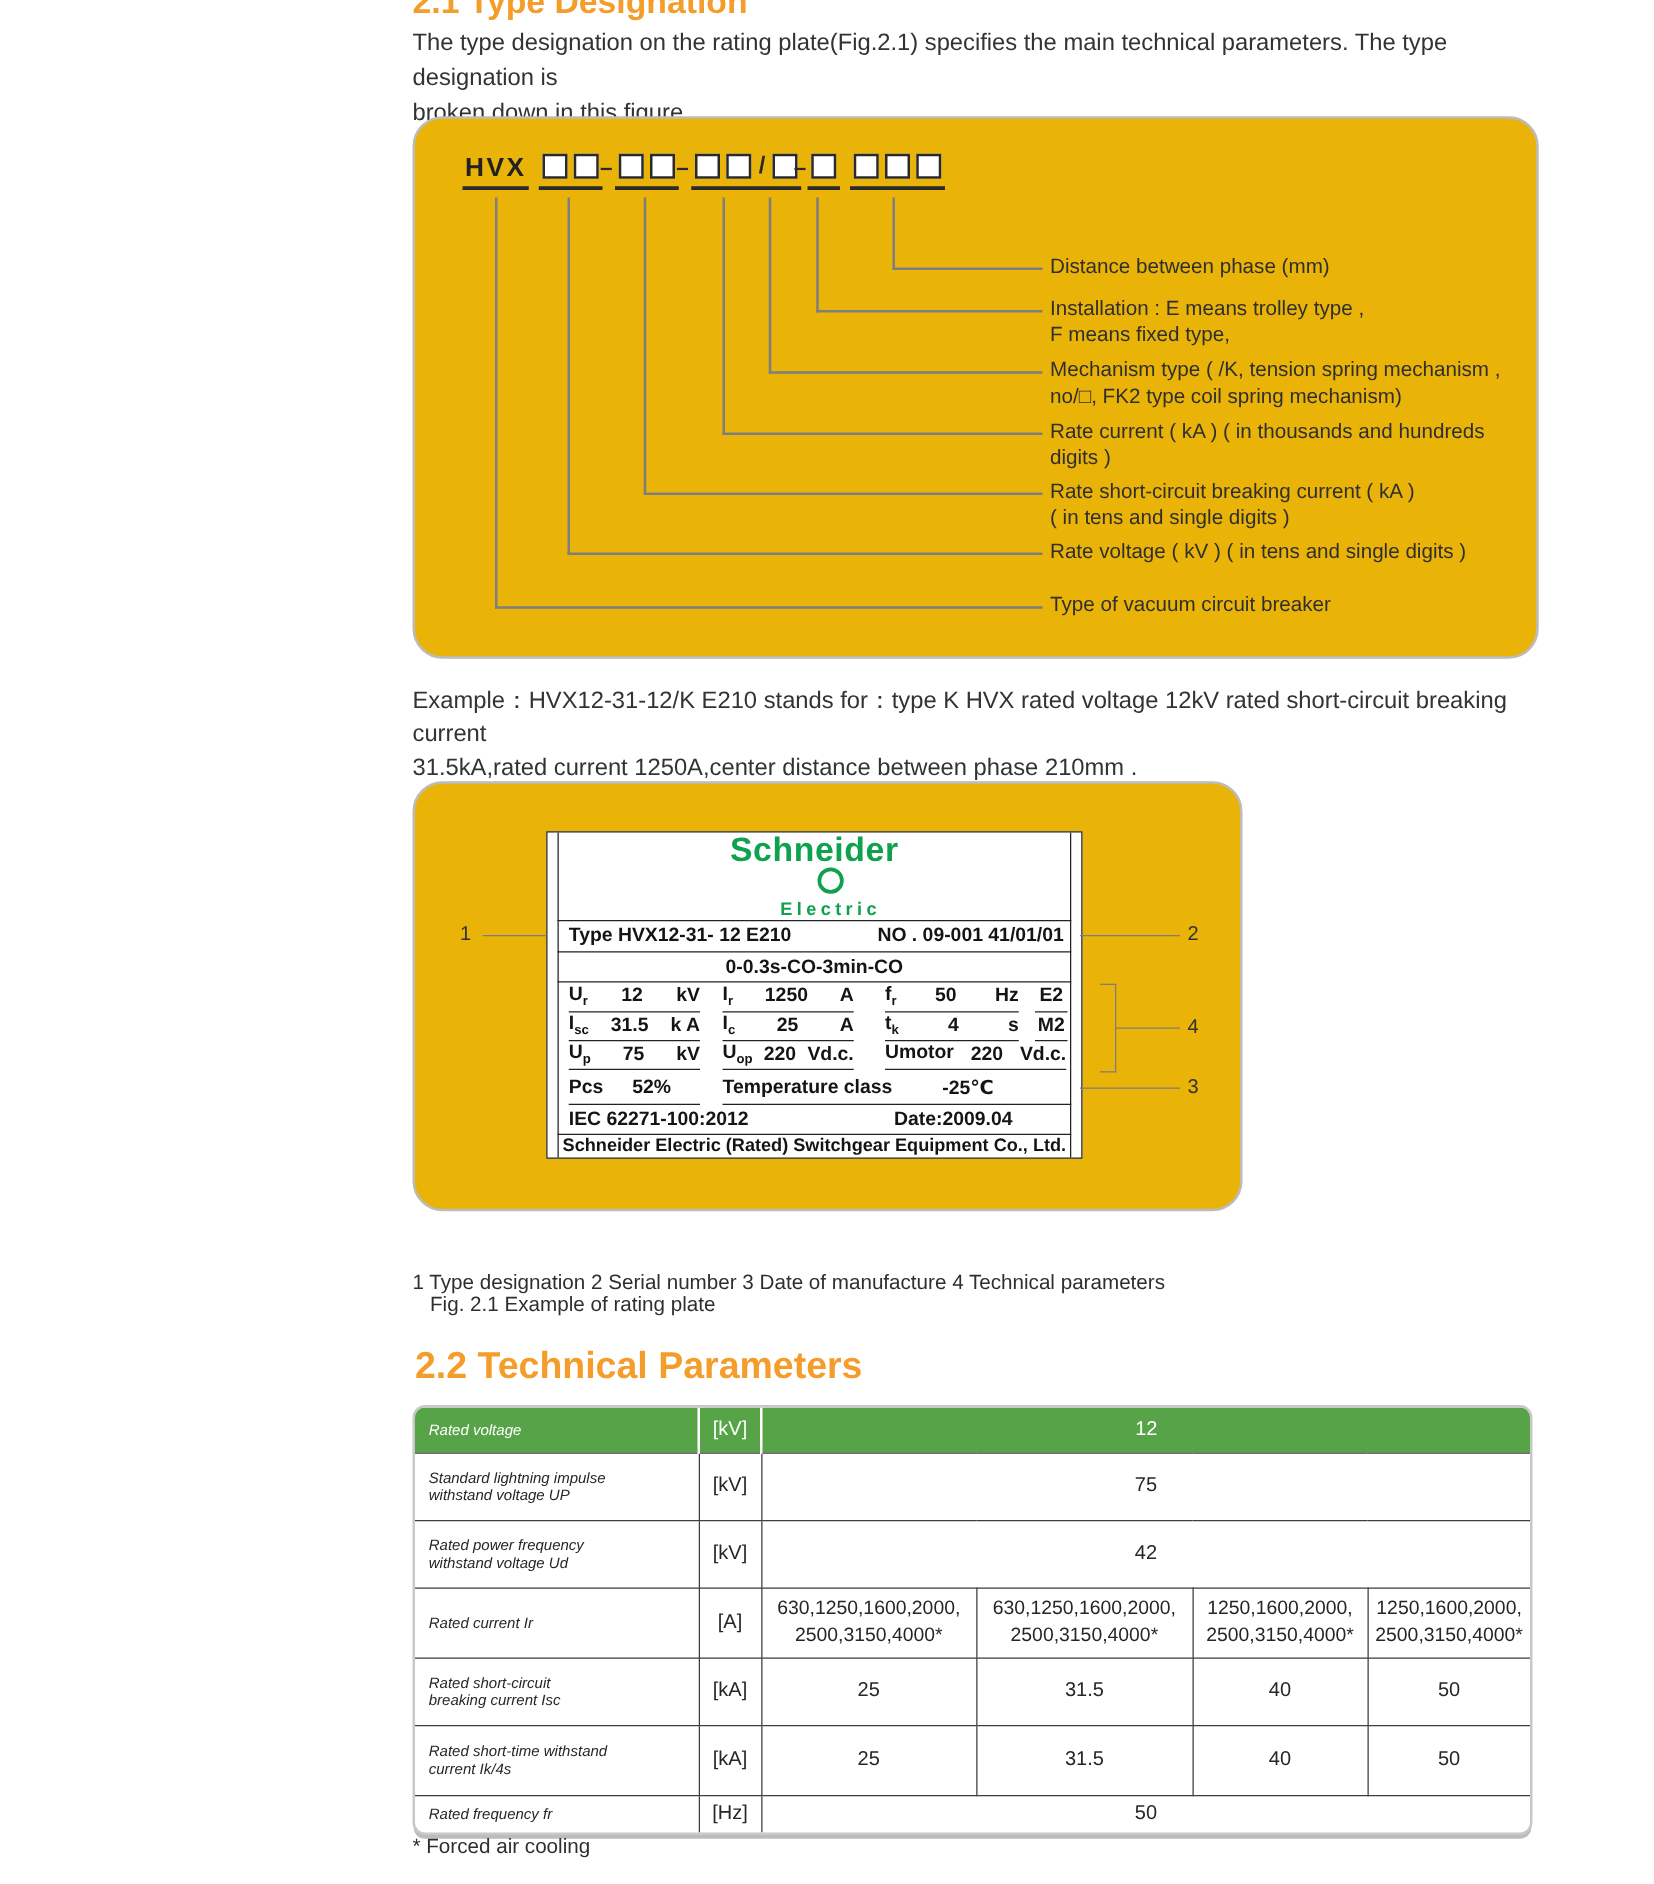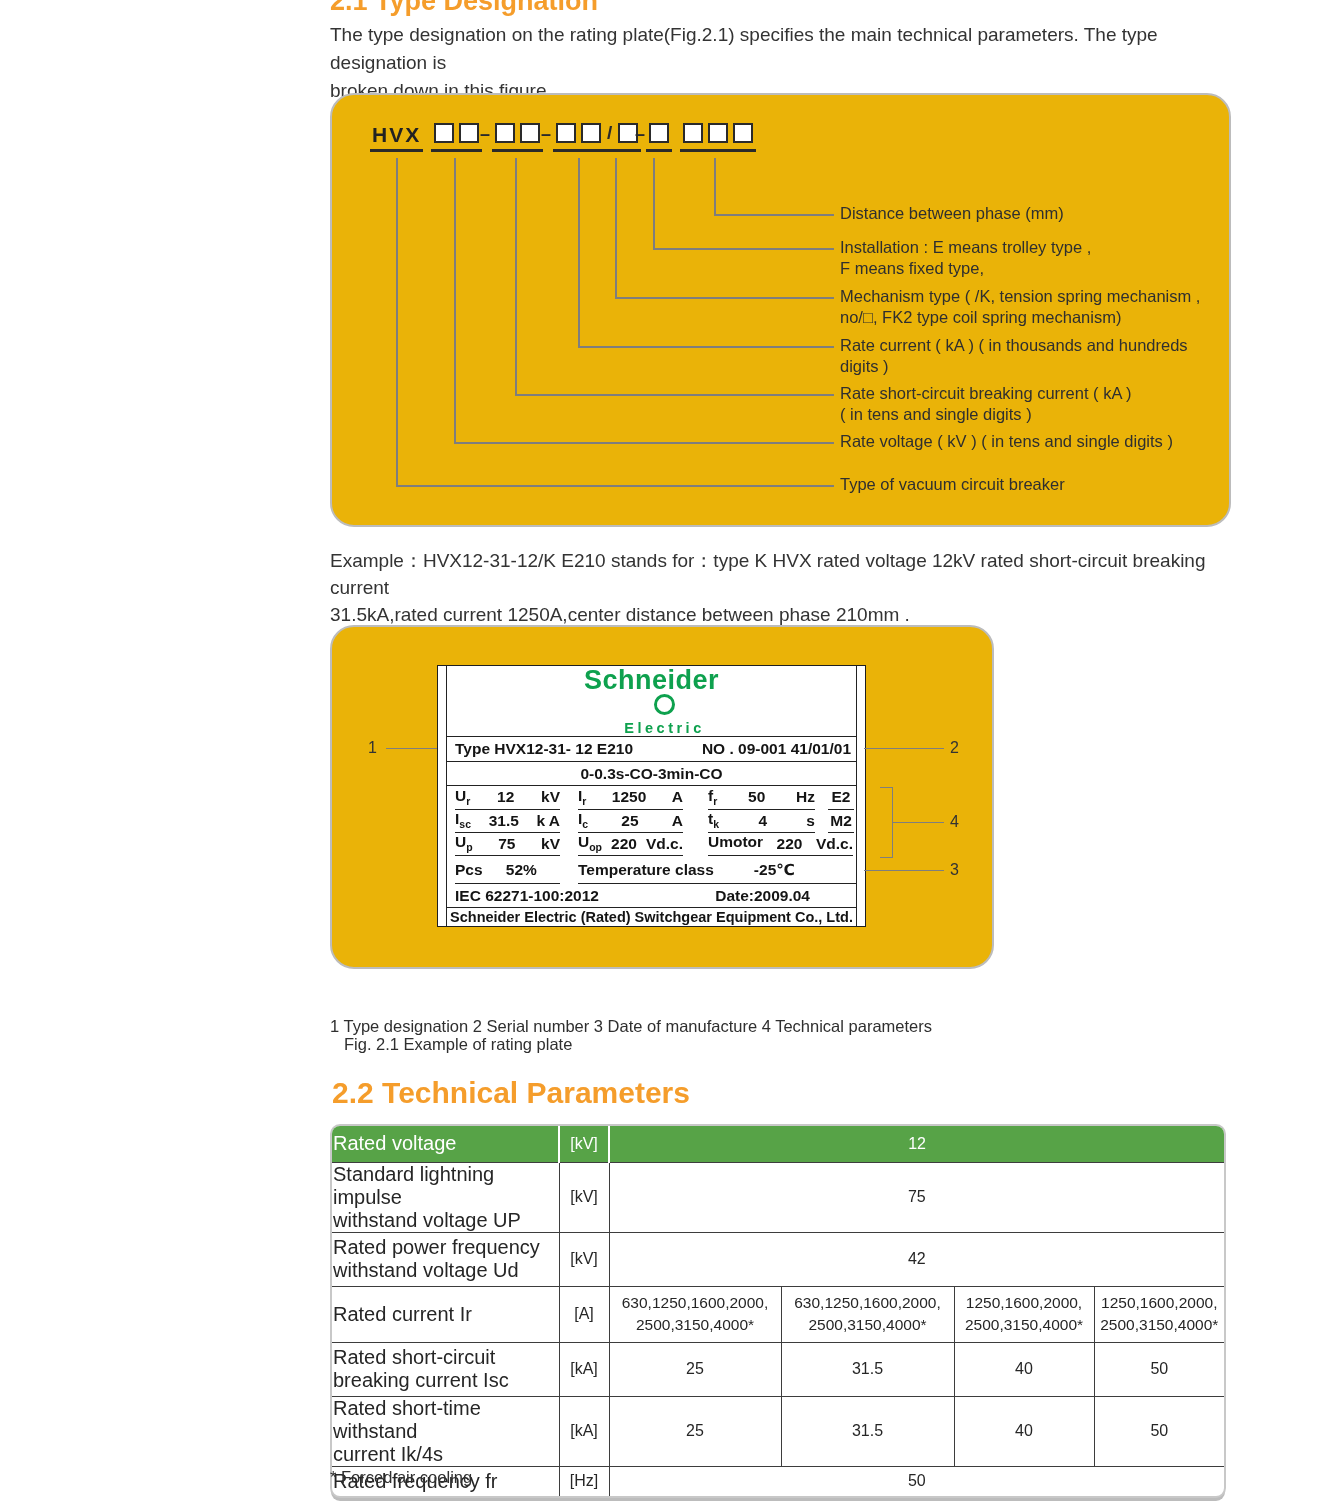--- a/index.html
+++ b/index.html
@@ -45,21 +45,21 @@
   .bracket{position:absolute;border-right:1.6px solid #7e7e7e;border-top:1.6px solid #7e7e7e;
            border-bottom:1.6px solid #7e7e7e;}
   
   .cap{font-size:16.5px;color:#2f2f2f;}
   
   .twrap{position:absolute;border:2.5px solid #c8c8c8;border-radius:10px;overflow:hidden;
          box-shadow:0 4px 0 -1px #bcbcbc;background:#fff;}
   table.params{border-collapse:collapse;table-layout:fixed;width:892px;}
   table.params td{font-size:16px;color:#262626;text-align:center;vertical-align:middle;
          border:1.5px solid #3d3d3d;padding:0;}
-  table.params td.lab{text-align:left;padding-left:1px;font-size:20px;}
+  table.params td.lab{text-align:left;padding-left:11px;font-size:12px;font-style:italic;}
   table.params td.vals{font-size:15.5px;line-height:22px;}
   table.params td:first-child{border-left:none;}
   table.params td:last-child{border-right:none;}
   table.params tr:first-child td{border-top:none;}
   table.params tr:last-child td{border-bottom:none;}
   tr.thead td{background:#57A347;color:#fff;border:none;font-size:16px;}
   tr.thead td + td{border-left:2px solid #fff;}
   .foot{font-size:16.5px;color:#2f2f2f;}
 </style>
 </head>

